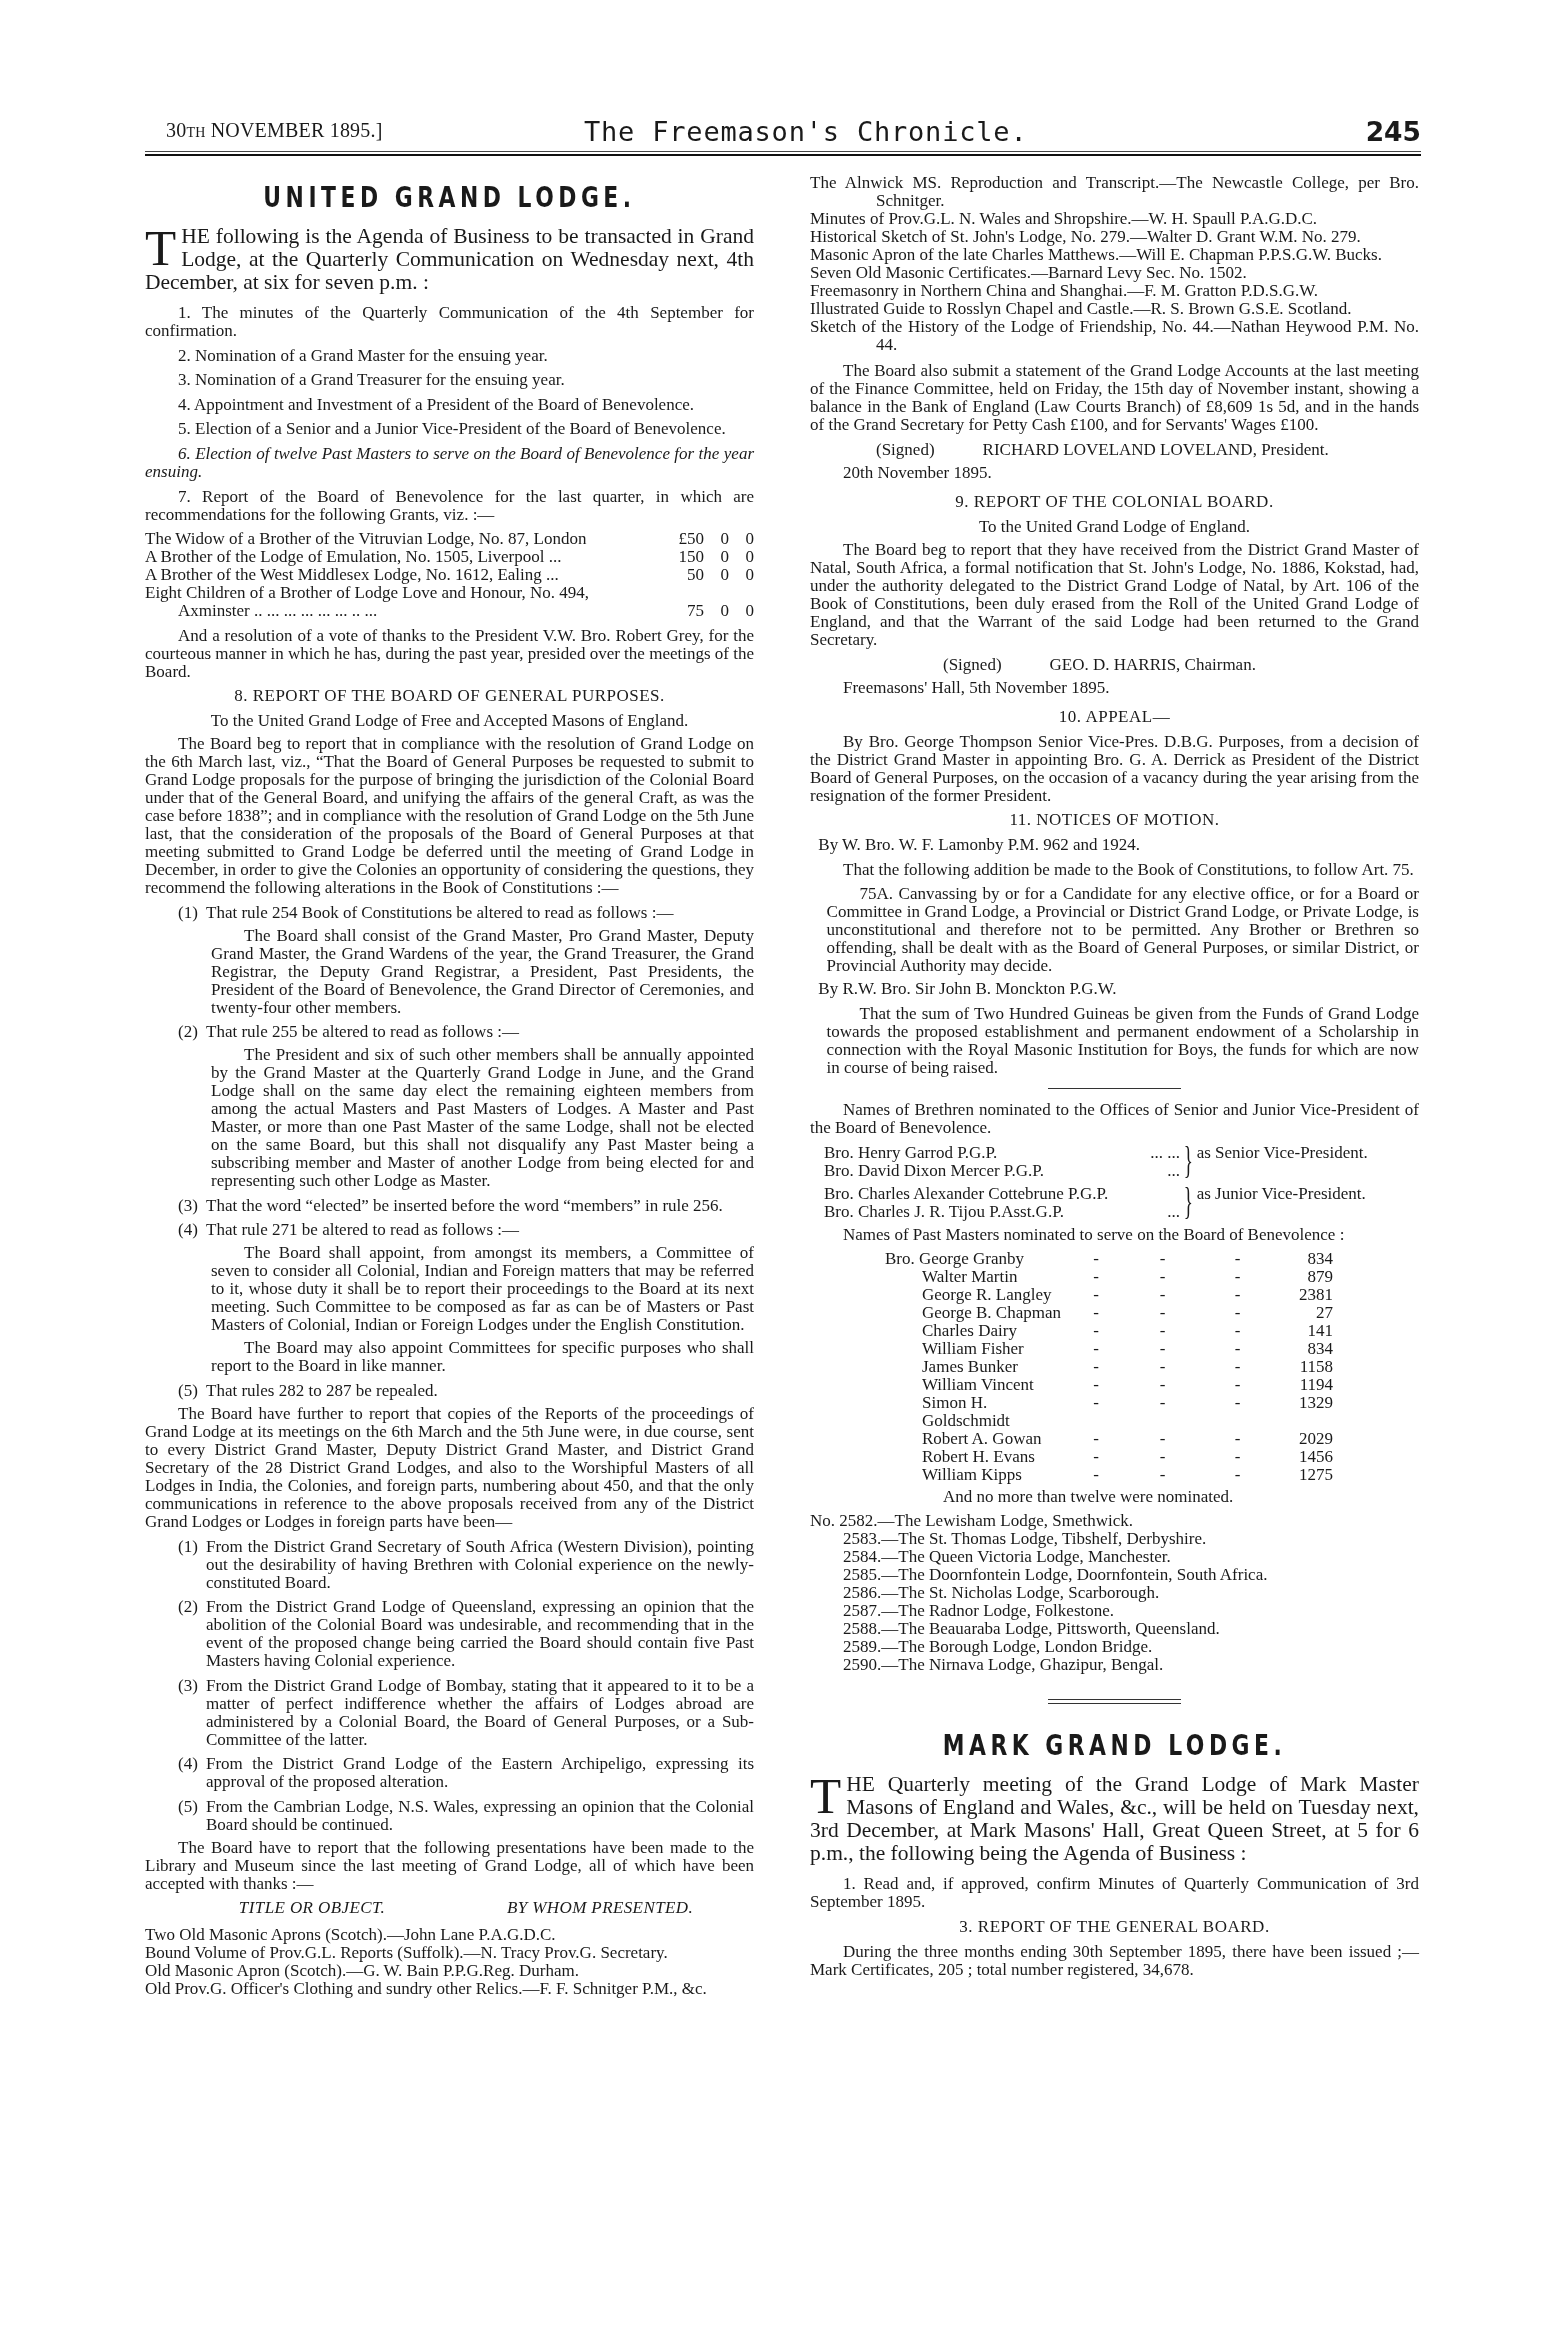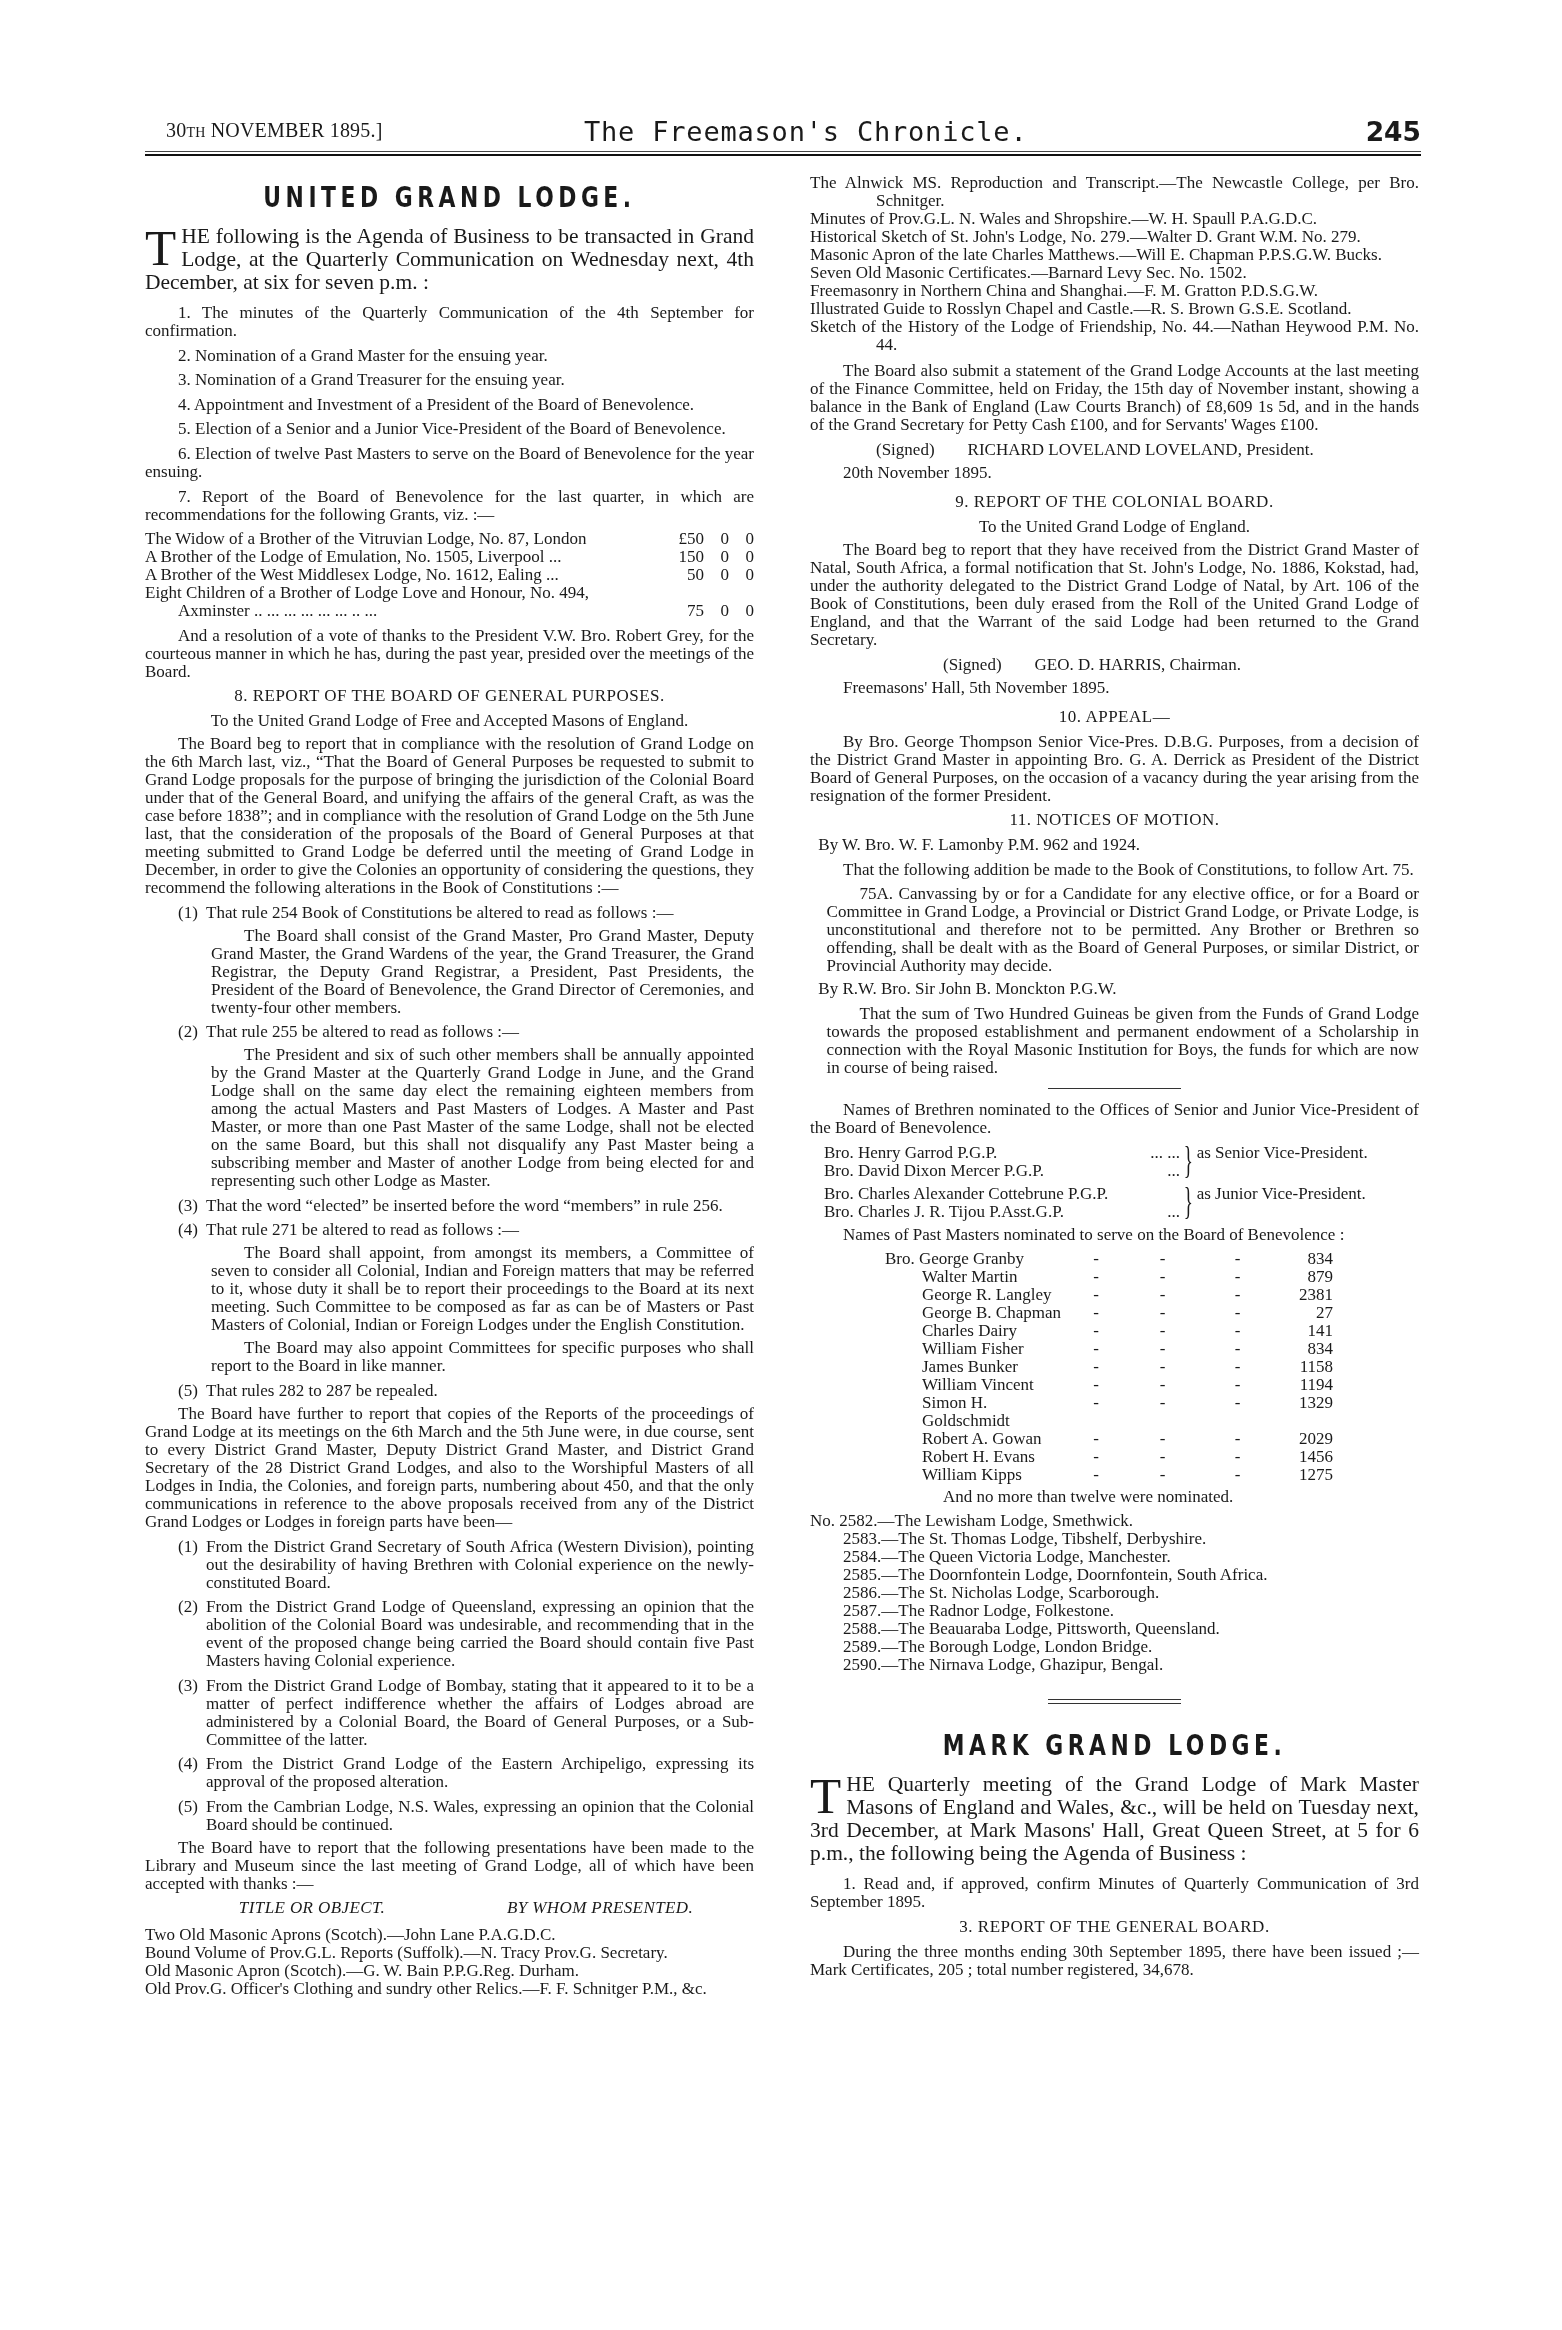--- a/index.html
+++ b/index.html
@@ -17,38 +17,38 @@
   .col-right { left:810px; }
 
   .headline { font-family:"DejaVu Sans","Liberation Sans",sans-serif; font-weight:bold; font-size:28px; letter-spacing:5.8px;
               text-align:center; transform:scaleX(0.78); margin:15px 0 18px 0; }
   p { margin:0 0 6.6px 0; text-align:justify; }
   .ind { text-indent:33px; }
   .lead { font-size:21.5px; line-height:23px; text-align:justify; margin-bottom:10px; }
   .dropcap { float:left; font-size:51px; line-height:43px; margin:1.7px 5px 0 0; }
   .center { text-align:center; }
   .sub { text-align:center; margin:6.6px 0 6.6px 0; letter-spacing:0.5px; }
-  .it { }
+  .it { font-style:italic; }
 
   .grants { margin:3.3px 0 6.6px 0; }
   .grant { display:flex; }
   .grant .g-desc { flex:1; }
   .grant .g-amt { width:116px; display:flex; justify-content:flex-end; gap:15px; }
   .grant .g-amt span { min-width:10px; text-align:right; }
   .g-cont { padding-left:33px; }
 
   .rule-item { display:flex; margin:6.6px 0 5px 33px; }
   .rule-num { width:28px; flex:none; }
   .rule-body { flex:1; text-align:justify; }
   .rule-quote { margin:5px 0 5px 66px; text-indent:33px; text-align:justify; }
 
   .pres-head { display:flex; justify-content:space-around; margin:5px 0 8.3px 33px; letter-spacing:0.4px;font-style:italic; }
   .pres-item { padding-left:66px; text-indent:-66px; margin:0; text-align:justify; }
 
-  .signed { display:flex; gap:33px; margin:5px 0 5px 0; }
+  .signed { display:flex; gap:48px; margin:5px 0 5px 0; }
   .dated { margin:3.3px 0 11.6px 33px; }
 
   .nom-group { display:flex; align-items:flex-start; margin:5px 0 5px 14px; }
   .nom-names { width:356px; }
   .nom-row { display:flex; justify-content:space-between; }
   .brace { font-size:38px; line-height:33px; width:15px; transform:scaleX(0.5); }
   .nom-role { margin-left:1.7px; }
 
   .pm-list { margin:6.6px 0 3.3px 75px; width:431px; }
   .pm-row { display:grid; grid-template-columns:182px 58px 75px 75px 58px; }

